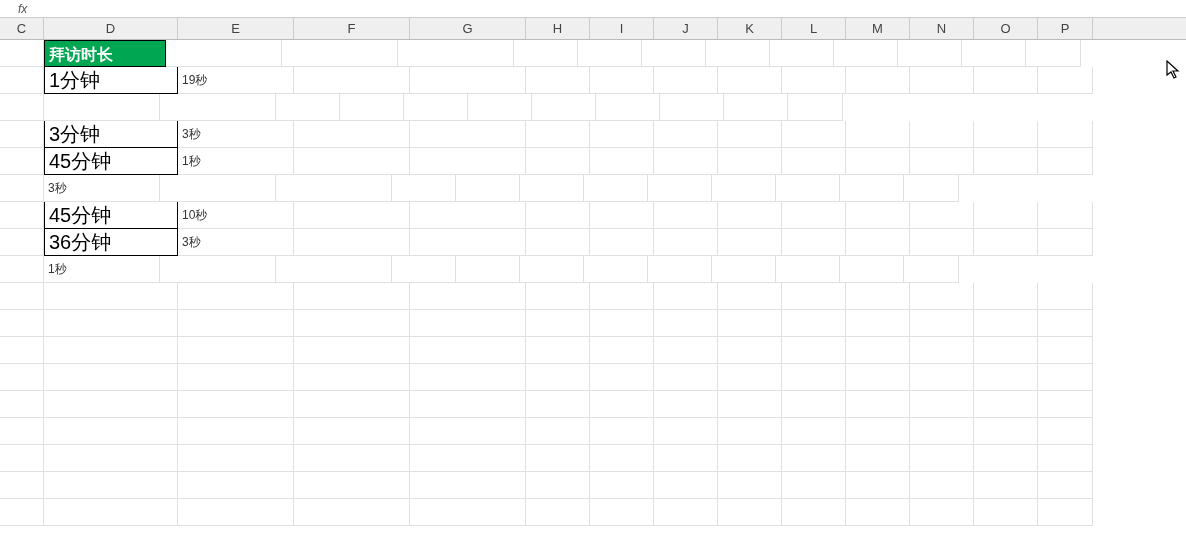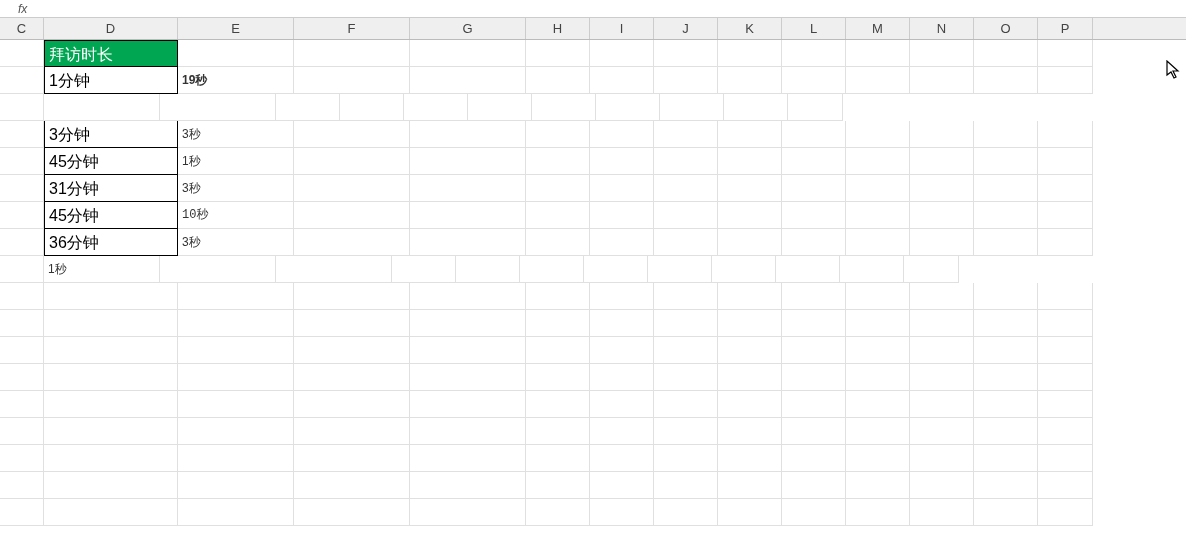--- a/index.html
+++ b/index.html
@@ -66,21 +66,21 @@
     }
     .cell-header-green {
       background: #00a651;
       color: #fff;
       font-size: 16px;
       border: 1px solid #000;
     }
     .cell-bordered {
       border: 1px solid #000;
       border-top: none;
-      font-size: 16px;
+      font-size: 20px;
     }
     .row:first-child .cell-bordered,
     .row:first-child .cell-header-green {
        border-top: 1px solid #000;
     }
     .cell-small {
       font-size: 12px;
       color: #333;
     }
     .cursor-arrow {
@@ -114,38 +114,38 @@
       <div class="col-header" style="width: 64px;">K</div>
       <div class="col-header" style="width: 64px;">L</div>
       <div class="col-header" style="width: 64px;">M</div>
       <div class="col-header" style="width: 64px;">N</div>
       <div class="col-header" style="width: 64px;">O</div>
       <div class="col-header" style="width: 55px;">P</div>
     </div>
   <div class="grid-body" id="grid-body">
       <div class="row">
         <div class="cell" style="width: 44px;"></div>
-        <div class="cell cell-header-green" style="width: 134px;">拜访时长</div>
+        <div class="cell cell-header-green" style="width: 122px; font-weight: bold;">拜访时长</div>
         <div class="cell" style="width: 116px;"></div>
         <div class="cell" style="width: 116px;"></div>
         <div class="cell" style="width: 116px;"></div>
         <div class="cell" style="width: 64px;"></div>
         <div class="cell" style="width: 64px;"></div>
         <div class="cell" style="width: 64px;"></div>
         <div class="cell" style="width: 64px;"></div>
         <div class="cell" style="width: 64px;"></div>
         <div class="cell" style="width: 64px;"></div>
         <div class="cell" style="width: 64px;"></div>
         <div class="cell" style="width: 64px;"></div>
         <div class="cell" style="width: 55px;"></div>
       </div>
       <div class="row">
         <div class="cell" style="width: 44px;"></div>
         <div class="cell cell-bordered" style="width: 134px;">1分钟</div>
-        <div class="cell cell-small" style="width: 116px; font-weight: bold;">19秒</div>
+        <div class="cell cell-small" style="width: 116px;">19秒</div>
         <div class="cell" style="width: 116px;"></div>
         <div class="cell" style="width: 116px;"></div>
         <div class="cell" style="width: 64px;"></div>
         <div class="cell" style="width: 64px;"></div>
         <div class="cell" style="width: 64px;"></div>
         <div class="cell" style="width: 64px;"></div>
         <div class="cell" style="width: 64px;"></div>
         <div class="cell" style="width: 64px;"></div>
         <div class="cell" style="width: 64px;"></div>
         <div class="cell" style="width: 64px;"></div>
@@ -192,38 +192,37 @@
         <div class="cell" style="width: 64px;"></div>
         <div class="cell" style="width: 64px;"></div>
         <div class="cell" style="width: 64px;"></div>
         <div class="cell" style="width: 64px;"></div>
         <div class="cell" style="width: 64px;"></div>
         <div class="cell" style="width: 64px;"></div>
         <div class="cell" style="width: 55px;"></div>
       </div>
       <div class="row">
         <div class="cell" style="width: 44px;"></div>
-        <div class="cell cell-bordered" style="width: 134px;">31分钟</div>
         <div class="cell cell-small" style="width: 116px;">3秒</div>
         <div class="cell" style="width: 116px;"></div>
         <div class="cell" style="width: 116px;"></div>
         <div class="cell" style="width: 64px;"></div>
         <div class="cell" style="width: 64px;"></div>
         <div class="cell" style="width: 64px;"></div>
         <div class="cell" style="width: 64px;"></div>
         <div class="cell" style="width: 64px;"></div>
         <div class="cell" style="width: 64px;"></div>
         <div class="cell" style="width: 64px;"></div>
         <div class="cell" style="width: 64px;"></div>
         <div class="cell" style="width: 55px;"></div>
       </div>
       <div class="row">
         <div class="cell" style="width: 44px;"></div>
         <div class="cell cell-bordered" style="width: 134px;">45分钟</div>
-        <div class="cell cell-small" style="width: 116px; font-family: Liberation Mono, monospace;">10秒</div>
+        <div class="cell cell-small" style="width: 116px;">10秒</div>
         <div class="cell" style="width: 116px;"></div>
         <div class="cell" style="width: 116px;"></div>
         <div class="cell" style="width: 64px;"></div>
         <div class="cell" style="width: 64px;"></div>
         <div class="cell" style="width: 64px;"></div>
         <div class="cell" style="width: 64px;"></div>
         <div class="cell" style="width: 64px;"></div>
         <div class="cell" style="width: 64px;"></div>
         <div class="cell" style="width: 64px;"></div>
         <div class="cell" style="width: 64px;"></div>

